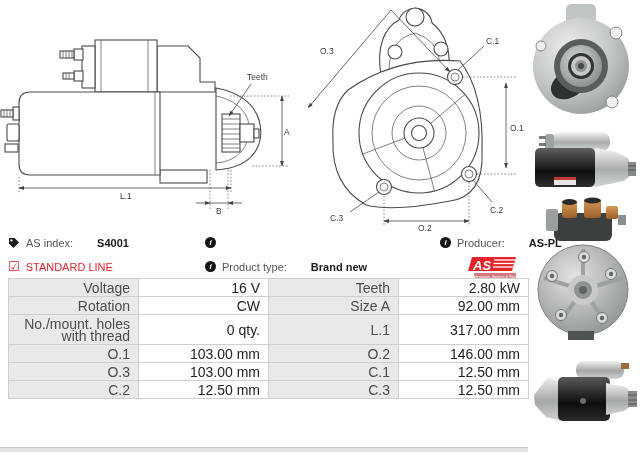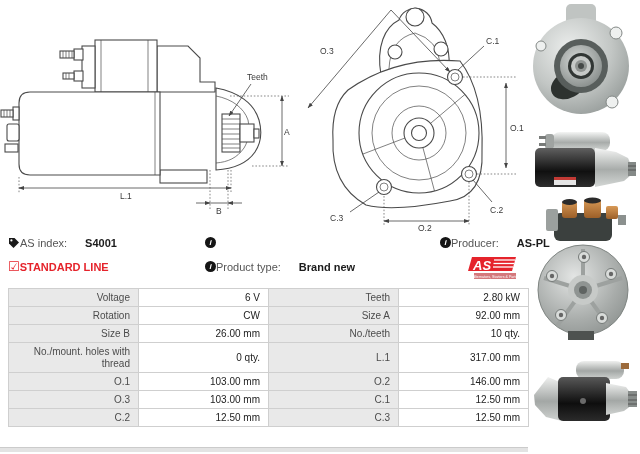--- a/index.html
+++ b/index.html
@@ -11,28 +11,28 @@
   .drawing.front{left:278px}
   svg text{font-family:"Liberation Sans","DejaVu Sans",sans-serif;font-size:8.5px;fill:#3a3a3a}
   .outline{fill:#fff;stroke:#4a4a4a;stroke-width:1.1}
   .thin{fill:none;stroke:#4a4a4a;stroke-width:.7}
   .dim{stroke:#444;stroke-width:.8;fill:none}
   .dot{stroke:#555;stroke-width:.7;fill:none;stroke-dasharray:1.6 1.8}
   .photos{position:absolute;right:0;top:0;width:112px;height:454px}
   .photo{position:absolute;left:0;width:112px;cursor:pointer}
   .info-bar{position:absolute;top:234px;left:0;width:530px;height:52px;font-size:11px;color:#555}
   .info-col{position:absolute;top:0}
-  .info-row{display:flex;align-items:center;height:17px;margin-bottom:7px;white-space:nowrap}
+  .info-row{display:flex;align-items:center;gap:6px;height:17px;margin-bottom:7px;white-space:nowrap}
   .info-row b{color:#1b1b1b;margin-left:18px}
-  .red-bold{color:var(--accent-red,#e5232b);font-weight:bold}
+  .red-bold{color:var(--accent-red,#e5232b);font-weight:normal}
   .chk{color:var(--accent-red,#e5232b);font-size:13px;line-height:13px}
   .info-ic{display:inline-flex;width:11px;height:11px;border-radius:50%;background:#151515;color:#fff;
            font-size:8px;font-weight:bold;font-style:italic;align-items:center;justify-content:center;flex:0 0 11px}
   .logo-wrap{margin-top:-2px;margin-left:24px}
-  .spec{position:absolute;left:8px;top:288px;width:520px;border-collapse:collapse;font-size:10px;table-layout:fixed}
+  .spec{position:absolute;left:8px;top:278px;width:520px;border-collapse:collapse;font-size:14px;table-layout:fixed}
   .spec td{border:1px solid #cfcfcf;text-align:right;padding:3px 8px 2px;line-height:12px;vertical-align:middle}
   td.lbl{background:#e9e9e9;color:#4c4c4c}
   td.val{background:#fff;color:#222}
   .table-shadow{position:absolute;left:0;top:447px;width:528px;height:5px;background:#e3e3e3;border-top:1px solid #cbcbcb}
 </style>
 </head>
 <body>
 
 <div class="page">
 
@@ -244,35 +244,29 @@
   <table class="spec">
     <colgroup>
         <col style="width:130px">
         <col style="width:130px">
         <col style="width:130px">
         <col style="width:130px">
       </colgroup>
     <tbody>
       <tr>
         <td class="lbl">Voltage</td>
-        <td class="val">6 V</td>
+        <td class="val">16 V</td>
         <td class="lbl">Teeth</td>
         <td class="val">2.80 kW</td>
       </tr>
       <tr>
         <td class="lbl">Rotation</td>
         <td class="val">CW</td>
         <td class="lbl">Size A</td>
         <td class="val">92.00 mm</td>
-      </tr>
-      <tr>
-        <td class="lbl">Size B</td>
-        <td class="val">26.00 mm</td>
-        <td class="lbl">No./teeth</td>
-        <td class="val">10 qty.</td>
       </tr>
       <tr>
         <td class="lbl">No./mount. holes with thread</td>
         <td class="val">0 qty.</td>
         <td class="lbl">L.1</td>
         <td class="val">317.00 mm</td>
       </tr>
       <tr>
         <td class="lbl">O.1</td>
         <td class="val">103.00 mm</td>

